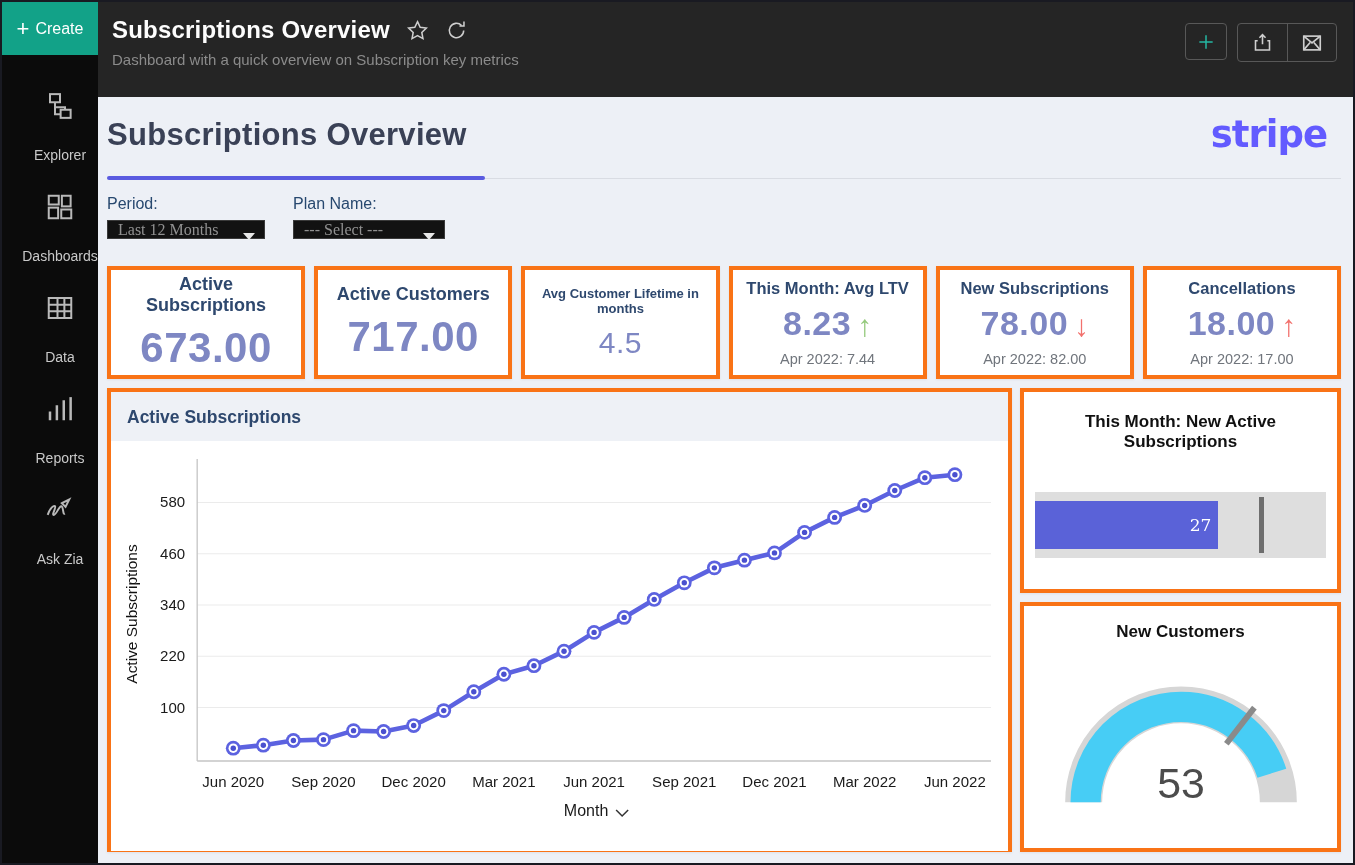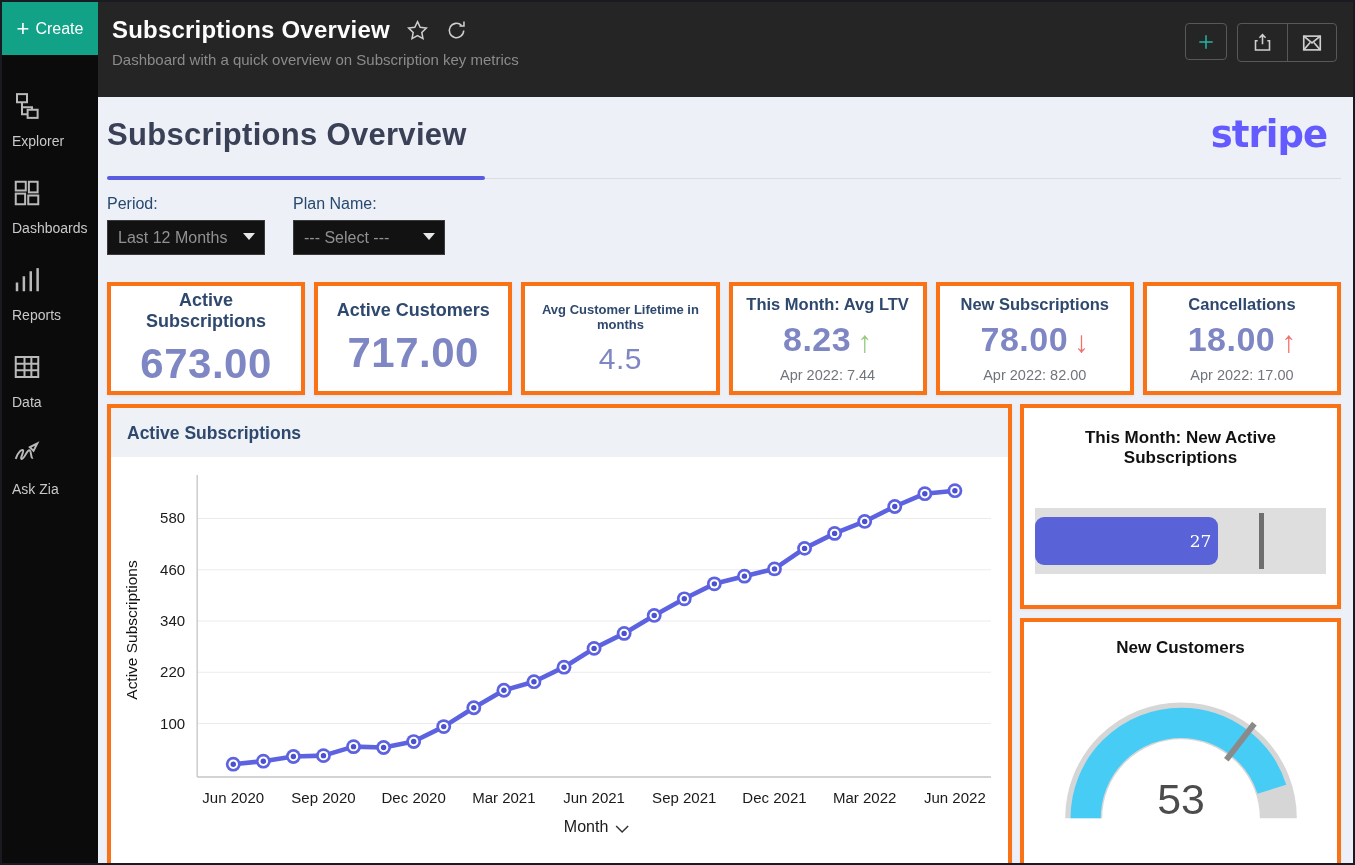--- a/index.html
+++ b/index.html
@@ -5,21 +5,21 @@
   * { box-sizing: border-box; margin: 0; padding: 0; }
   html,body { width: 1355px; height: 865px; }
   body { font-family: "Liberation Sans", sans-serif; background: #edf0f6; }
   .frame { position: relative; width: 1355px; height: 865px; border: 2px solid #191a22; overflow: hidden; background: #edf0f6; }
 
   
   .sidebar { position: absolute; left: 0; top: 0; width: 96px; height: 100%; background: #0b0b0b; z-index: 5; }
   .create-btn { height: 53px; background: #12a288; color: #fff; display: flex; align-items: center; justify-content: center; gap: 6px; font-size: 16px; cursor: pointer; }
   .create-plus { font-size: 22px; font-weight: 400; line-height: 1; }
   .nav { display: flex; flex-direction: column; align-items: center; padding-top: 22px; }
-  .nav-item { width: 100%; display: flex; flex-direction: column; gap: 8px; padding: 14px 0 15px 0; cursor: pointer; margin-left: 20px; }
+  .nav-item { width: 100%; display: flex; flex-direction: column; align-items: center; gap: 22px; padding: 14px 0 15px 0; cursor: pointer; margin-left: 20px; }
   .nav-item svg { stroke: #b9b9b9; fill: none; stroke-width: 1.6; }
   .nav-label { color: #c9c9c9; font-size: 14px; }
 
   
   .topbar { position: absolute; left: 96px; top: 0; right: 0; height: 95px; background: #252525; padding: 14px 16px 0 14px; }
   .topbar-titlerow { display: flex; align-items: center; gap: 16px; }
   .topbar-title { color: #fdfdfd; font-size: 24px; font-weight: bold; letter-spacing: 0.2px; }
   .topbar-sub { color: #8b8b8b; font-size: 15px; margin-top: 7px; }
   .tb-icon { color: #cfcfcf; display: inline-flex; cursor: pointer; }
   .tb-icon svg { stroke: #cfcfcf; fill: none; stroke-width: 1.6; }
@@ -33,21 +33,21 @@
   
   .content { position: absolute; left: 96px; top: 95px; right: 0; bottom: 0; background: #edf0f6; padding: 0 12px 0 9px; overflow: hidden; }
   .page-head { position: relative; padding-top: 20px; height: 85px; }
   .page-title { font-size: 31px; font-weight: bold; color: #3a4156; letter-spacing: 0.3px; }
   .title-rule { position: absolute; left: 0; right: 0; top: 81px; height: 1px; background: #d9dce3; }
   .title-underline { position: absolute; left: 0; top: 79px; height: 4px; width: 378px; border-radius: 2px; }
   .brand { position: absolute; right: 14px; top: 16px; font-size: 37px; font-weight: bold; letter-spacing: -1px; font-family: "DejaVu Sans", sans-serif; }
 
   .filters { display: flex; gap: 28px; margin-top: 13px; }
   .filter-label { font-size: 16px; color: #27486f; margin-bottom: 7px; }
-  .dropdown { width: 158px; height: 35px; background: #121212; border: 1px solid #3a3a3a; color: #919191; font-size: 16px; display: flex; align-items: center; padding: 0 10px; position: relative; cursor: pointer; }
+  .dropdown { width: 158px; height: 19px; background: #121212; border: 1px solid #3a3a3a; color: #919191; font-size: 16px; display: flex; align-items: center; padding: 0 10px; position: relative; cursor: pointer; font-family: Liberation Serif, serif; }
   .dropdown.small { width: 152px; }
   .dd-caret { position: absolute; right: 9px; top: 12px; width: 0; height: 0; border-left: 6px solid transparent; border-right: 6px solid transparent; border-top: 7px solid #e8e8e8; }
 
   
   .kpi-row { display: flex; gap: 9px; margin-top: 27px; }
   .card { background: #fff; border: 4px solid #f97316; box-shadow: 0 1px 2px rgba(60,70,100,0.08); }
   .kpi { flex: 1; height: 113px; display: flex; flex-direction: column; align-items: center; justify-content: center; text-align: center; padding: 6px 8px; }
   .kpi-title { font-size: 18px; font-weight: bold; color: #2e486e; }
   .kpi-title.small { font-size: 13px; font-weight: bold; }
   .kpi-value { font-size: 42px; font-weight: bold; color: #7e87c3; margin-top: 8px; letter-spacing: 0.5px; }
@@ -105,37 +105,37 @@
               <rect x="3" y="3" width="8" height="7"></rect>
               <rect x="13.5" y="3" width="7" height="8.5"></rect>
               <rect x="3" y="12.5" width="7.5" height="8.5"></rect>
               <rect x="13" y="14" width="8" height="7"></rect>
             </svg>
         </span>
         <span class="nav-label">Dashboards</span>
       </div>
       <div class="nav-item">
         <span>
+          <svg width="30" height="30" viewBox="0 0 24 24">
+              <rect x="3" y="4" width="18" height="16"></rect>
+              <path d="M3 9.3 H21 M3 14.6 H21 M10 4 V20 M15.5 4 V20"></path>
+            </svg>
+        </span>
+        <span class="nav-label">Data</span>
+      </div>
+      <div class="nav-item">
+        <span>
           <svg width="30" height="30" viewBox="0 0 24 24" style="stroke-width:2">
               <path d="M4 21 V14"></path>
               <path d="M9.5 21 V9"></path>
               <path d="M15 21 V5"></path>
               <path d="M20.5 21 V2.5"></path>
             </svg>
         </span>
         <span class="nav-label">Reports</span>
-      </div>
-      <div class="nav-item">
-        <span>
-          <svg width="30" height="30" viewBox="0 0 24 24">
-              <rect x="3" y="4" width="18" height="16"></rect>
-              <path d="M3 9.3 H21 M3 14.6 H21 M10 4 V20 M15.5 4 V20"></path>
-            </svg>
-        </span>
-        <span class="nav-label">Data</span>
       </div>
       <div class="nav-item">
         <span>
           <svg width="32" height="30" viewBox="0 0 26 24">
               <path d="M3 16 C5 10 8 8 9 9 C10 10 6 16 8 16 C10 16 12 9 14 9 C16 9 15 16 17 15"></path>
               <path d="M14.5 6.5 L20.5 3.5 L17.5 9.5 Z"></path>
             </svg>
         </span>
         <span class="nav-label">Ask Zia</span>
       </div>
@@ -354,21 +354,21 @@
               <polyline points="498,361 504,367 510,361" fill="none" stroke="#333" stroke-width="1.5"></polyline>
               <text x="20" y="165" text-anchor="middle" font-size="15.5" fill="#111" transform="rotate(-90 20 165)">Active Subscriptions</text>
             </svg>
         </div>
       </div>
 
       <div class="right-col">
         <div class="card panel-a">
           <div class="panel-a-title">This Month: New Active Subscriptions</div>
           <div class="bullet-wrap" style="background: rgb(222, 222, 222);">
-            <div class="bullet-fill" id="bullet-fill" style="width: 63%; background: rgb(90, 98, 216); border-radius: 9px;">
+            <div class="bullet-fill" id="bullet-fill" style="width: 63%; background: rgb(90, 98, 216);">
               <span class="bullet-label">27</span>
             </div>
             <div class="bullet-target" id="bullet-target" style="left: 77%; background: rgb(110, 110, 110);"></div>
           </div>
         </div>
         <div class="card panel-b">
           <div class="panel-b-title">New Customers</div>
           <div class="gauge-wrap">
             <svg id="gauge-svg" width="292" height="170" viewBox="0 0 300 170">
                 <path d="M 50 152 A 100 100 0 0 1 250 152" fill="none" stroke="#d6d6d6" stroke-width="38"></path>

